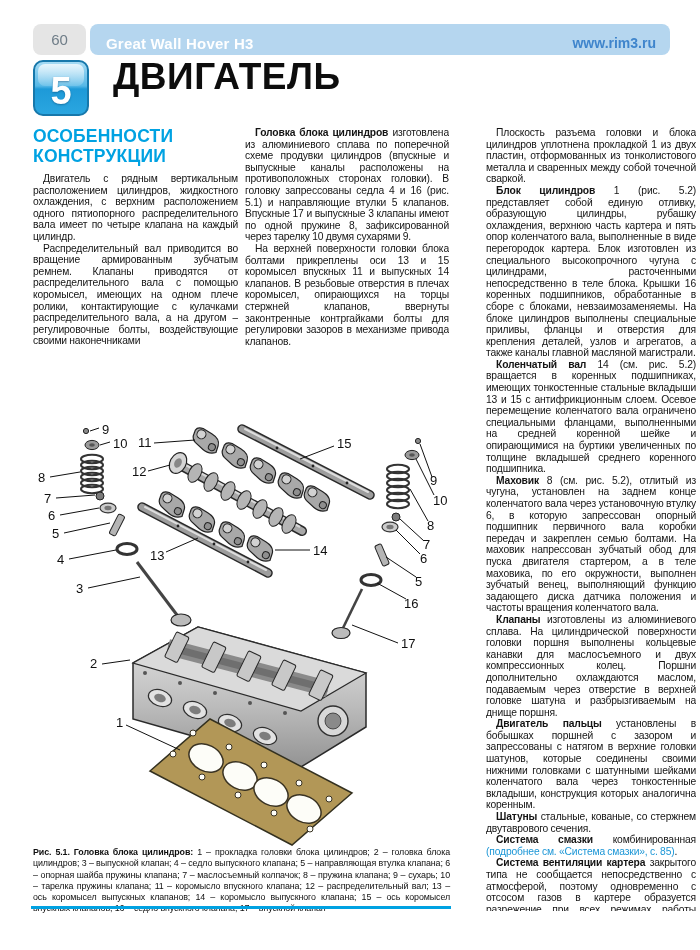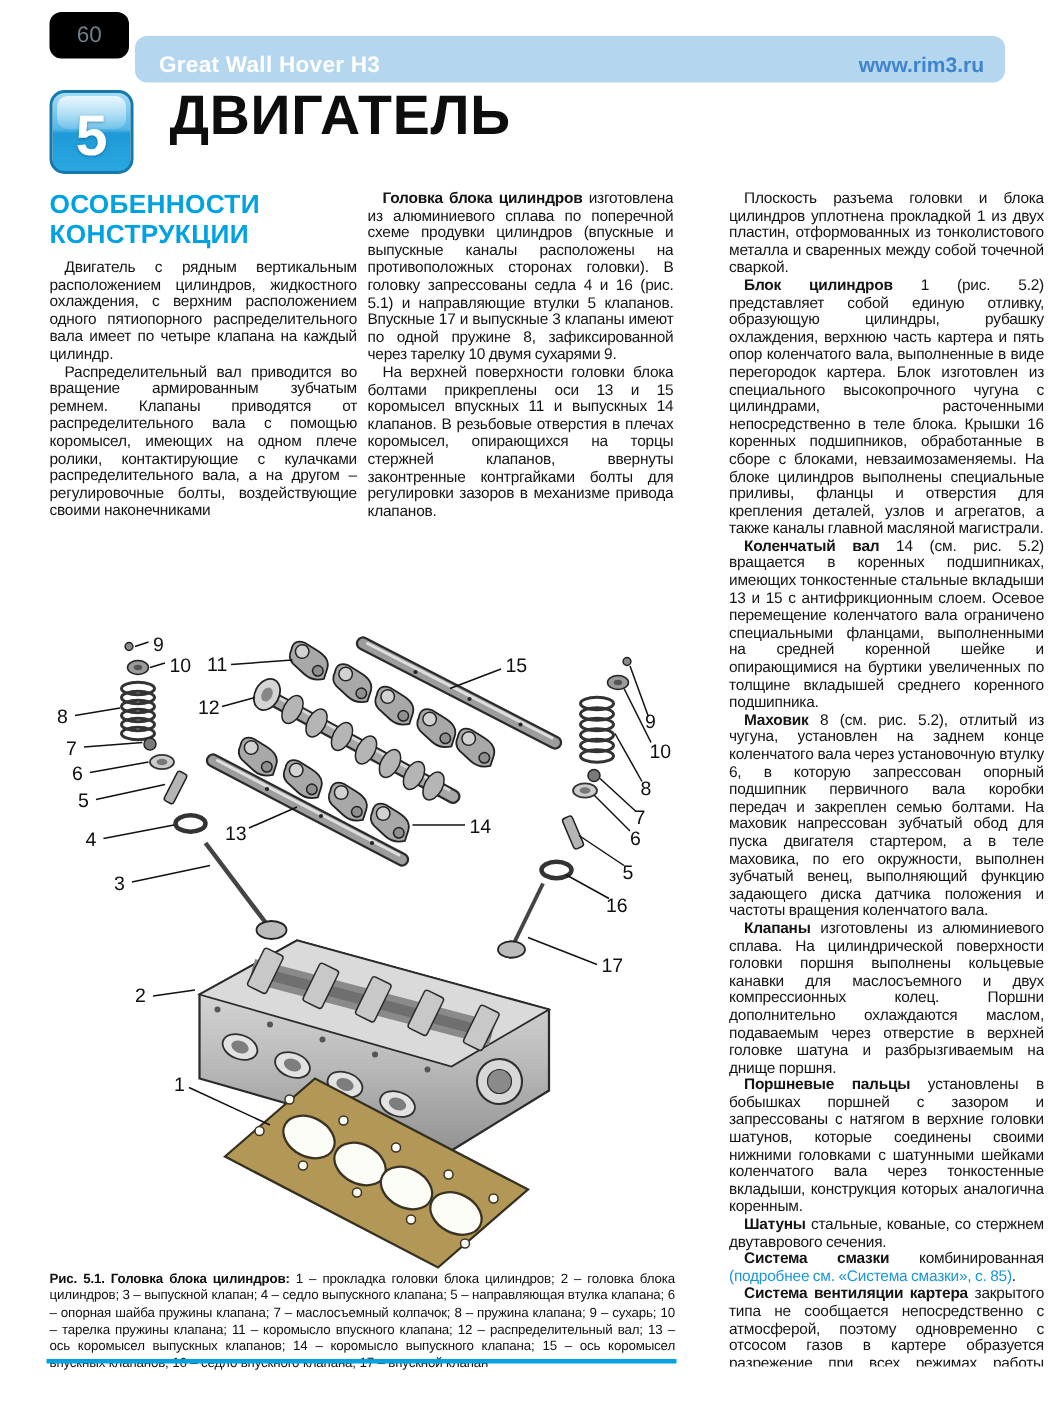--- a/index.html
+++ b/index.html
@@ -2,22 +2,22 @@
 <html lang="ru"><head>
 <meta charset="utf-8">
 <style>
   html,body{margin:0;padding:0;}
   body{
     width:700px;height:950px;position:relative;background:#ffffff;
     font-family:"Liberation Sans",sans-serif;color:#141414;overflow:hidden;
   }
   
   .page-num-box{
-    position:absolute;left:33px;top:8px;width:53px;height:31px;
-    background:#000000;border-radius:8px;display:flex;align-items:center;justify-content:center;
+    position:absolute;left:33px;top:24px;width:53px;height:31px;
+    background:#e5e5e5;border-radius:8px;display:flex;align-items:center;justify-content:center;
     font-size:15px;color:#6f7d88;font-weight:normal;
   }
   .header-banner{
     position:absolute;left:90px;top:24px;width:580px;height:31px;
     background:#b5d6ef;border-radius:8px;display:flex;align-items:center;justify-content:space-between;
     padding:7px 14px 0 16px;box-sizing:border-box;
   }
   .header-title{color:#ffffff;font-weight:bold;font-size:15px;letter-spacing:0.2px;}
   .header-site{color:#3f85cc;font-weight:bold;font-size:14px;text-decoration:none;}
   
@@ -95,21 +95,21 @@
   <p class="body ind"><b>Головка блока цилиндров</b><span> изготовлена из алюминиевого сплава по поперечной схеме продувки цилиндров (впускные и выпускные каналы расположены на противоположных сторонах головки). В головку запрессованы седла 4 и 16 (рис. 5.1) и направляющие втулки 5 клапанов. Впускные 17 и выпускные 3 клапаны имеют по одной пружине 8, зафиксированной через тарелку 10 двумя сухарями 9.</span></p>
   <p class="body ind">На верхней поверхности головки блока болтами прикреплены оси 13 и 15 коромысел впускных 11 и выпускных 14 клапанов. В резьбовые отверстия в плечах коромысел, опирающихся на торцы стержней клапанов, ввернуты законтренные контргайками болты для регулировки зазоров в механизме привода клапанов.</p>
 </div>
 
 <div class="col" id="col-right">
   <p class="body ind">Плоскость разъема головки и блока цилиндров уплотнена прокладкой 1 из двух пластин, отформованных из тонколистового металла и сваренных между собой точечной сваркой.</p>
   <p class="body ind"><b>Блок цилиндров</b><span> 1 (рис. 5.2) представляет собой единую отливку, образующую цилиндры, рубашку охлаждения, верхнюю часть картера и пять опор коленчатого вала, выполненные в виде перегородок картера. Блок изготовлен из специального высокопрочного чугуна с цилиндрами, расточенными непосредственно в теле блока. Крышки 16 коренных подшипников, обработанные в сборе с блоками, невзаимозаменяемы. На блоке цилиндров выполнены специальные приливы, фланцы и отверстия для крепления деталей, узлов и агрегатов, а также каналы главной масляной магистрали.</span></p>
   <p class="body ind"><b>Коленчатый вал</b><span> 14 (см. рис. 5.2) вращается в коренных подшипниках, имеющих тонкостенные стальные вкладыши 13 и 15 с антифрикционным слоем. Осевое перемещение коленчатого вала ограничено специальными фланцами, выполненными на средней коренной шейке и опирающимися на буртики увеличенных по толщине вкладышей среднего коренного подшипника.</span></p>
   <p class="body ind"><b>Маховик</b><span> 8 (см. рис. 5.2), отлитый из чугуна, установлен на заднем конце коленчатого вала через установочную втулку 6, в которую запрессован опорный подшипник первичного вала коробки передач и закреплен семью болтами. На маховик напрессован зубчатый обод для пуска двигателя стартером, а в теле маховика, по его окружности, выполнен зубчатый венец, выполняющий функцию задающего диска датчика положения и частоты вращения коленчатого вала.</span></p>
   <p class="body ind"><b>Клапаны</b><span> изготовлены из алюминиевого сплава. На цилиндрической поверхности головки поршня выполнены кольцевые канавки для маслосъемного и двух компрессионных колец. Поршни дополнительно охлаждаются маслом, подаваемым через отверстие в верхней головке шатуна и разбрызгиваемым на днище поршня.</span></p>
-  <p class="body ind"><b>Поршневые пальцы</b><span> установлены в бобышках поршней с зазором и запрессованы с натягом в верхние головки шатунов, которые соединены своими нижними головками с шатунными шейками коленчатого вала через тонкостенные вкладыши, конструкция которых аналогична коренным.</span></p>
+  <p class="body ind"><b>Двигатель пальцы</b><span> установлены в бобышках поршней с зазором и запрессованы с натягом в верхние головки шатунов, которые соединены своими нижними головками с шатунными шейками коленчатого вала через тонкостенные вкладыши, конструкция которых аналогична коренным.</span></p>
   <p class="body ind"><b>Шатуны</b><span> стальные, кованые, со стержнем двутаврового сечения.</span></p>
   <p class="body ind"><b>Система смазки</b><span> комбинированная </span><a class="xref">(подробнее см. «Система смазки», с. 85)</a><span>.</span></p>
   <p class="body ind"><b>Система вентиляции картера</b><span> закрытого типа не сообщается непосредственно с атмосферой, поэтому одновременно с отсосом газов в картере образуется разрежение при всех режимах работы двигателя, что повышает надежность различных уплотнений двигателя и уменьшает выброс токсичных веществ в атмосферу.</span></p>
 </div>
 
 <div class="figure-wrap">
 <svg viewBox="0 0 420 428" width="420" height="428">
   <defs>
     <linearGradient id="mg" x1="0" y1="0" x2="0" y2="1">
       <stop offset="0" stop-color="#e6e6e6"></stop>

